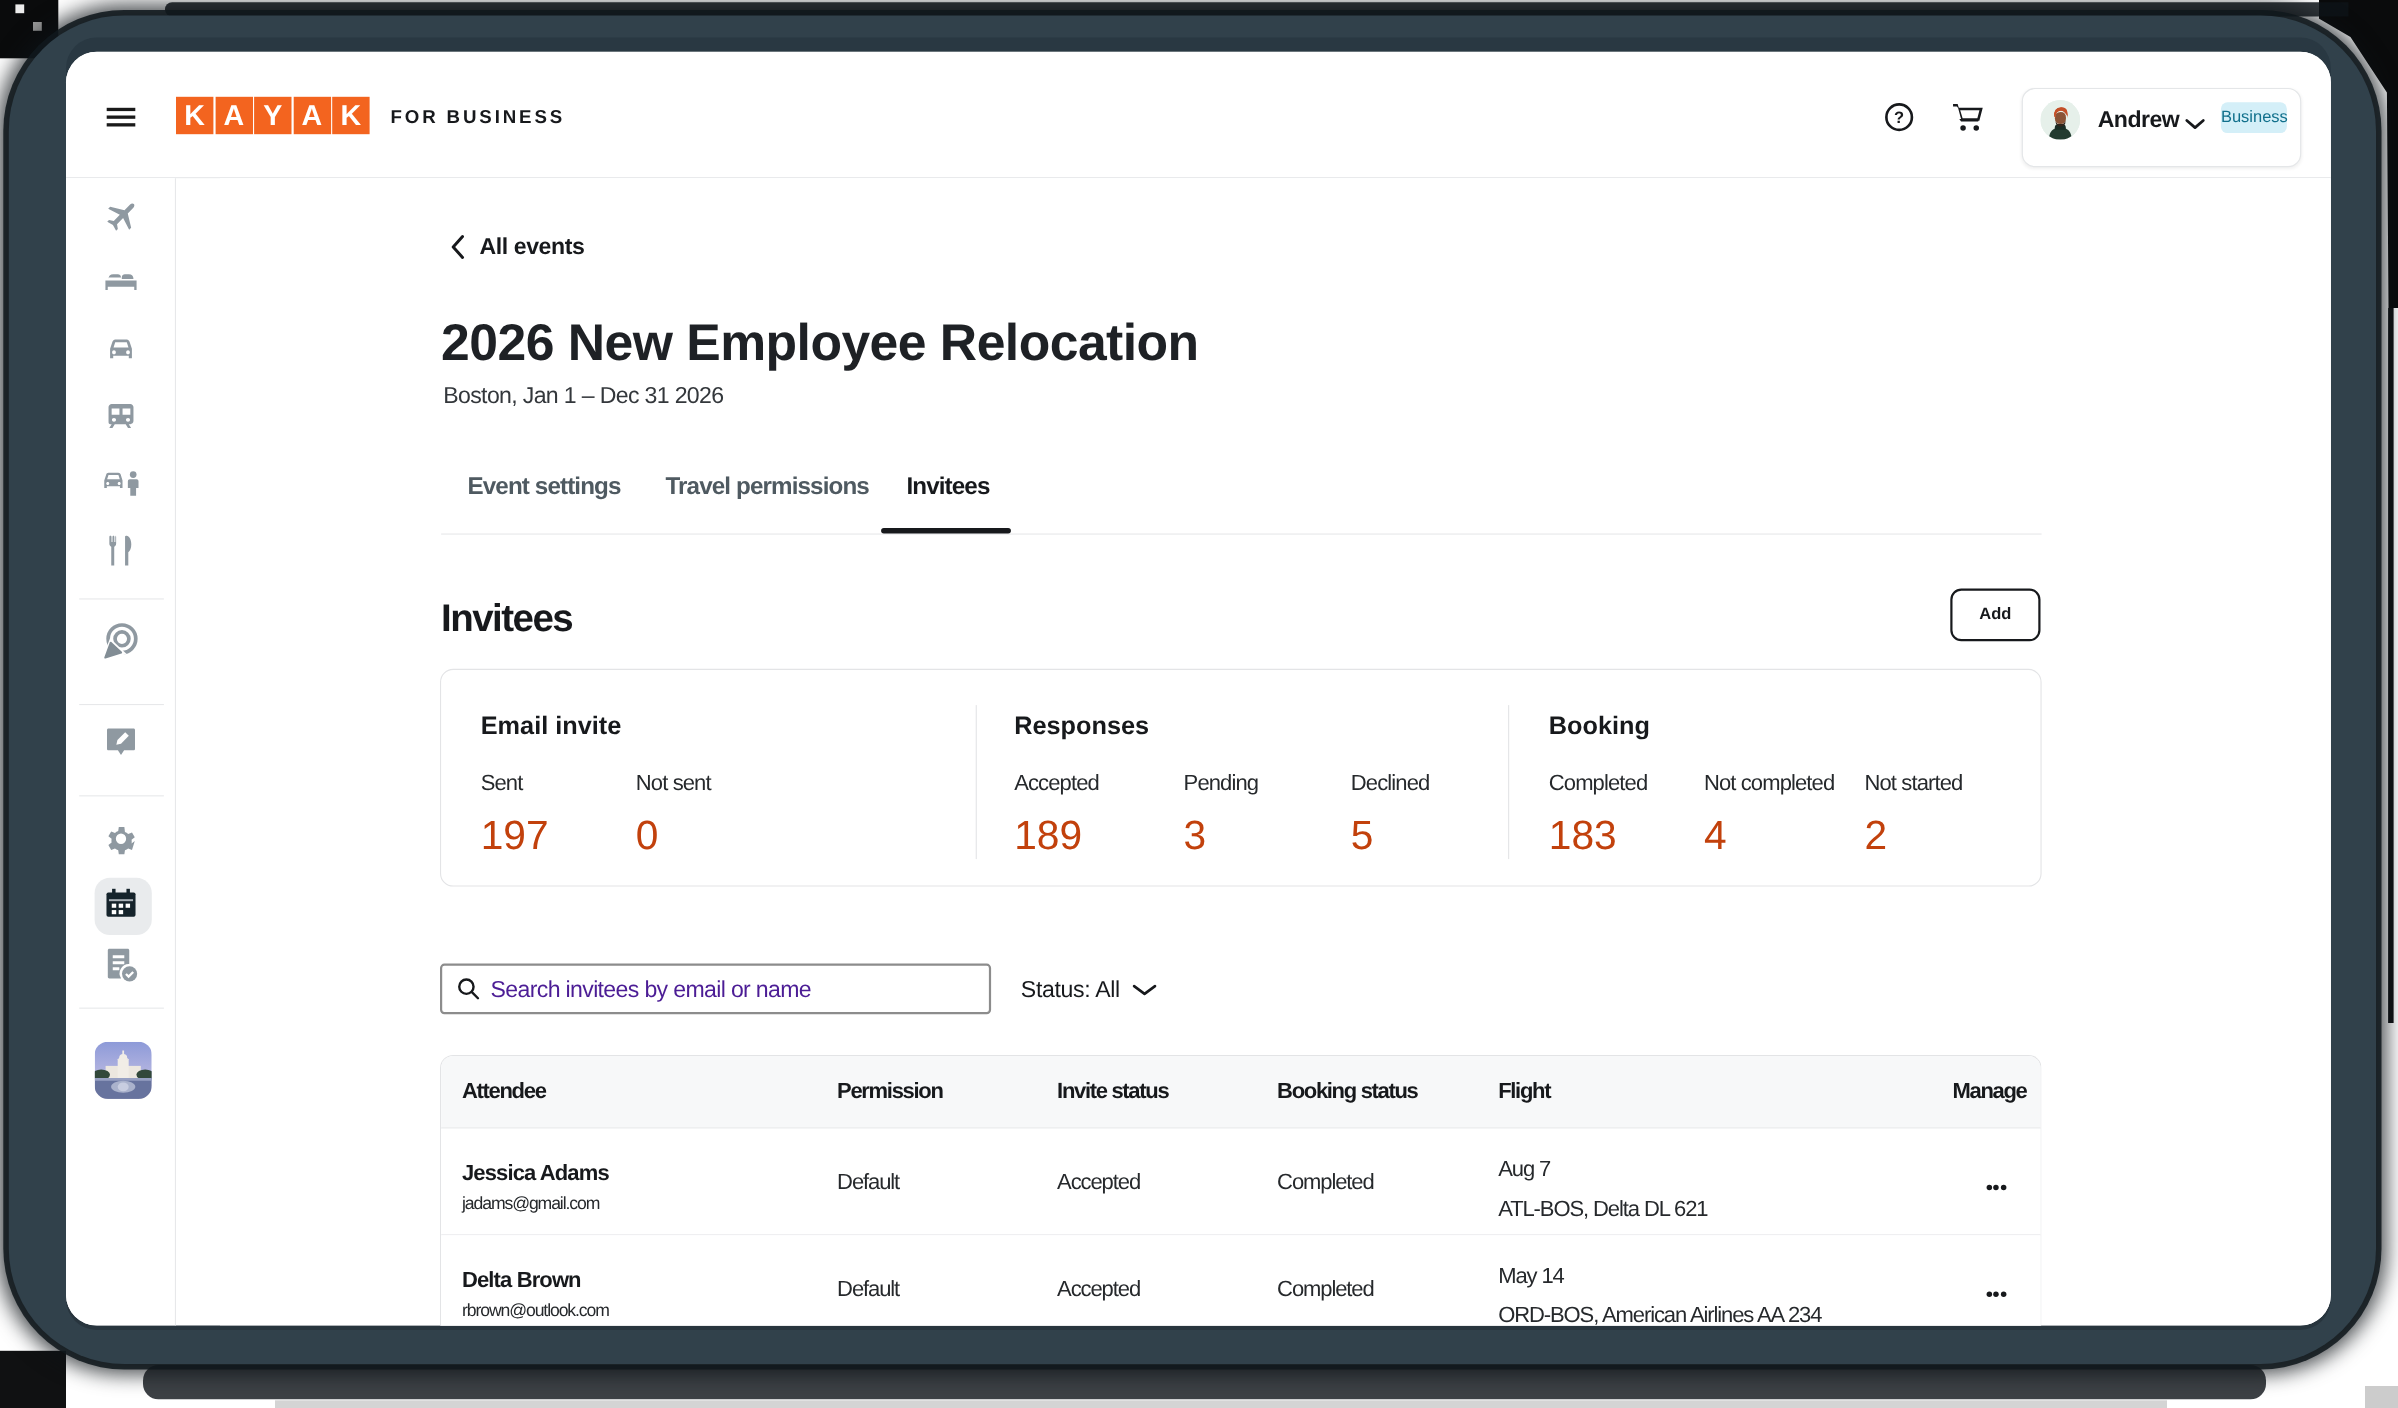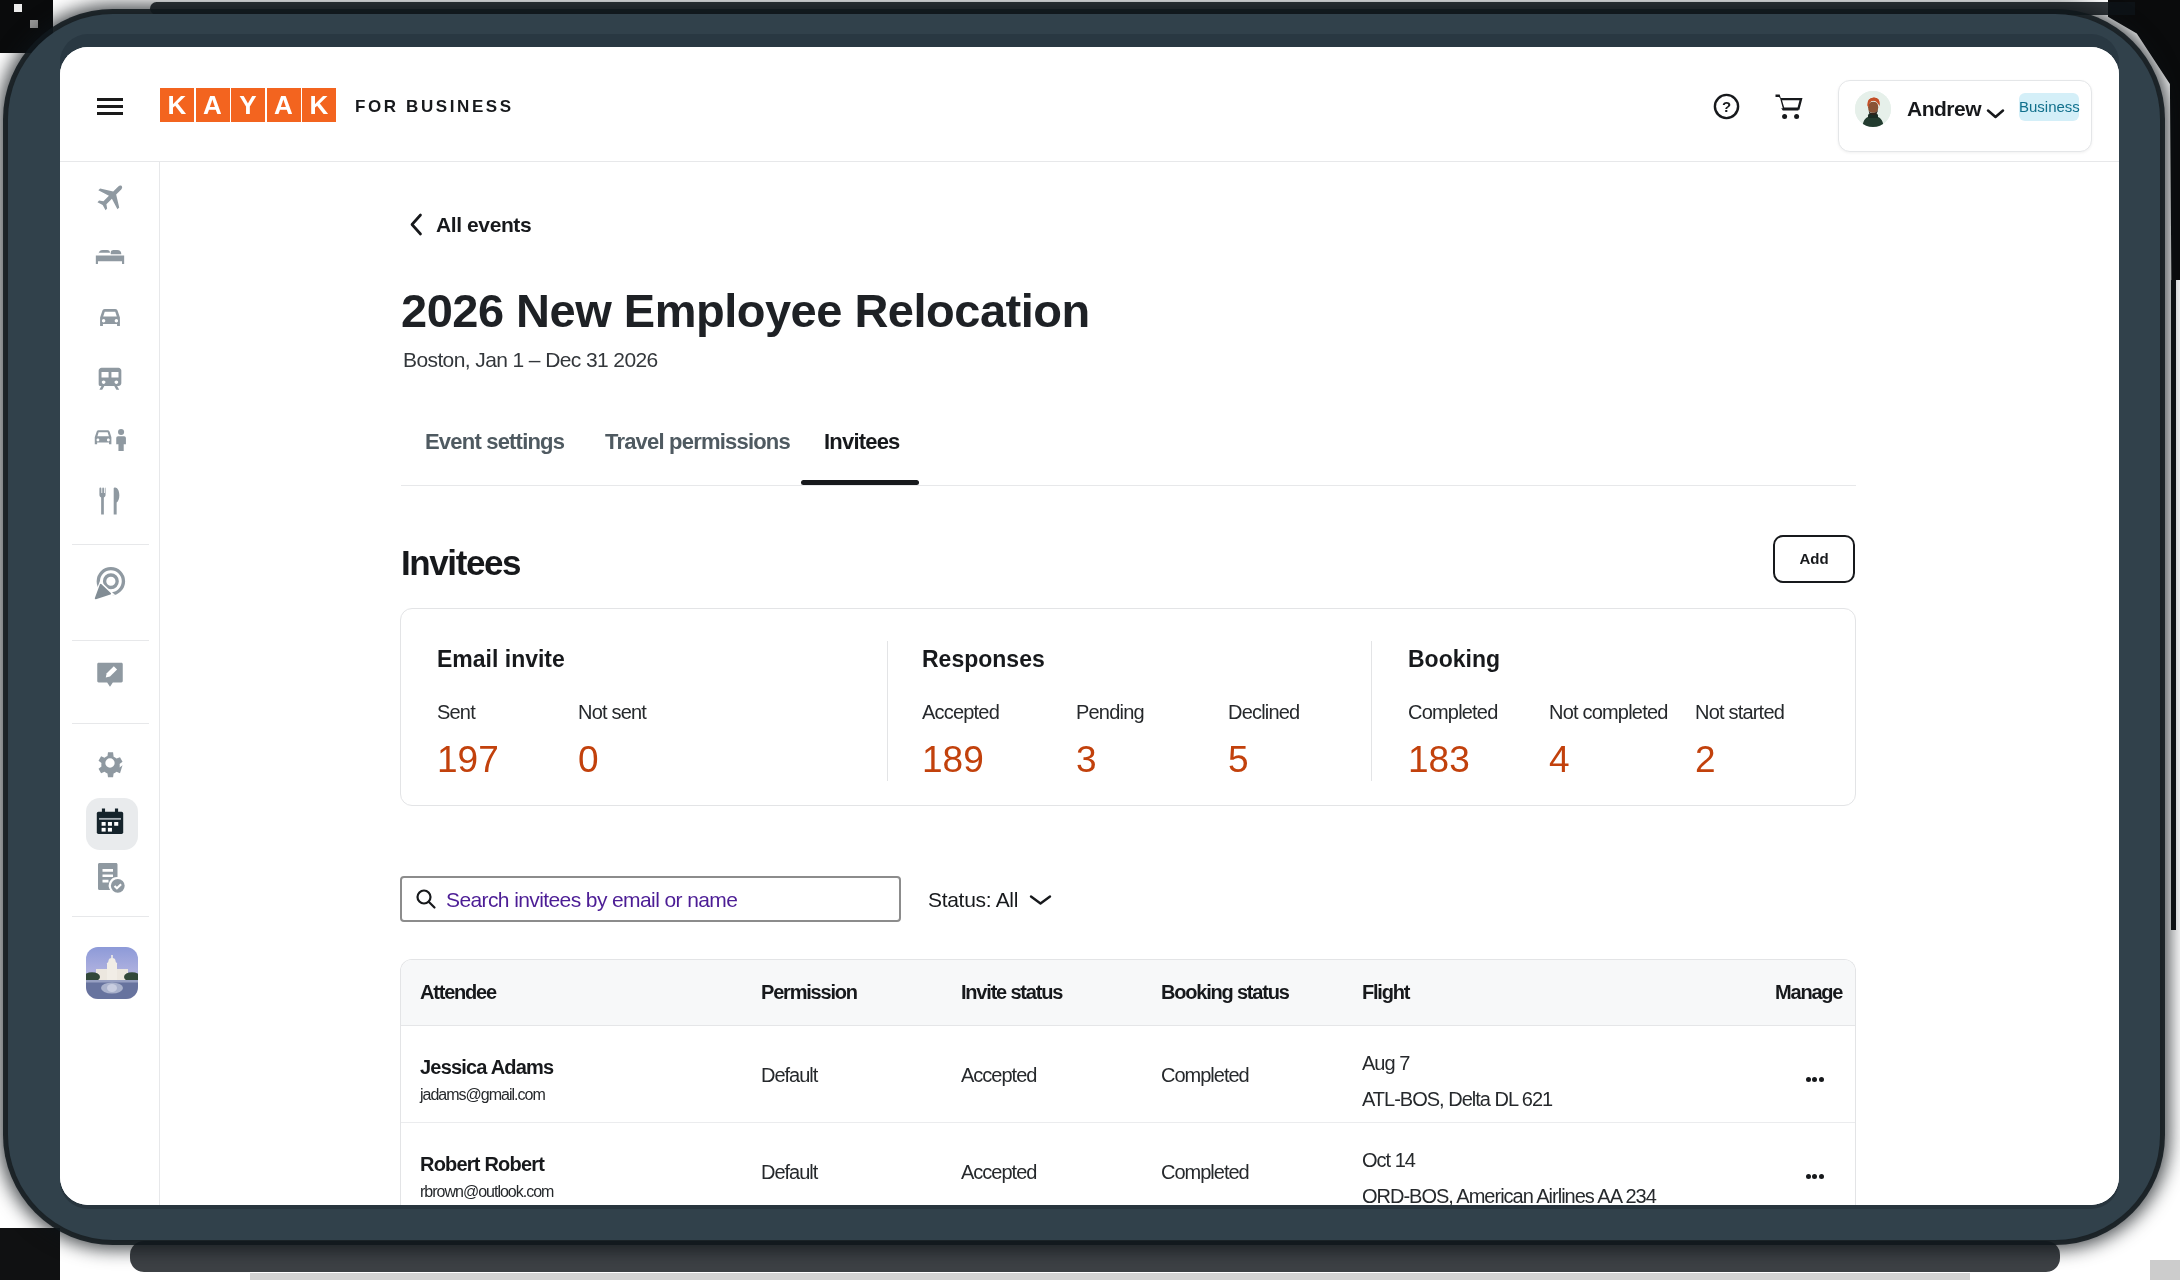--- a/index.html
+++ b/index.html
@@ -323,26 +323,26 @@
           <div class="cellmid" style="left:760px">Completed</div>
           <div class="fl1">Aug 7</div>
           <div class="fl2">ATL-BOS, Delta DL 621</div>
           <div class="dots">
               <i style="left:0"></i>
               <i style="left:6.4px"></i>
               <i style="left:12.8px"></i>
             </div>
         </div>
         <div class="row" style="top:163px; height:150px">
-          <div class="nm">Robert Robert</div>
+          <div class="nm">Delta Brown</div>
           <div class="em">rbrown@outlook.com</div>
           <div class="cellmid" style="left:360px">Default</div>
           <div class="cellmid" style="left:560px">Accepted</div>
           <div class="cellmid" style="left:760px">Completed</div>
-          <div class="fl1">Oct 14</div>
+          <div class="fl1">May 14</div>
           <div class="fl2">ORD-BOS, American Airlines AA 234</div>
           <div class="dots">
               <i style="left:0"></i>
               <i style="left:6.4px"></i>
               <i style="left:12.8px"></i>
             </div>
         </div>
       </div>
     </div>
   </div>

